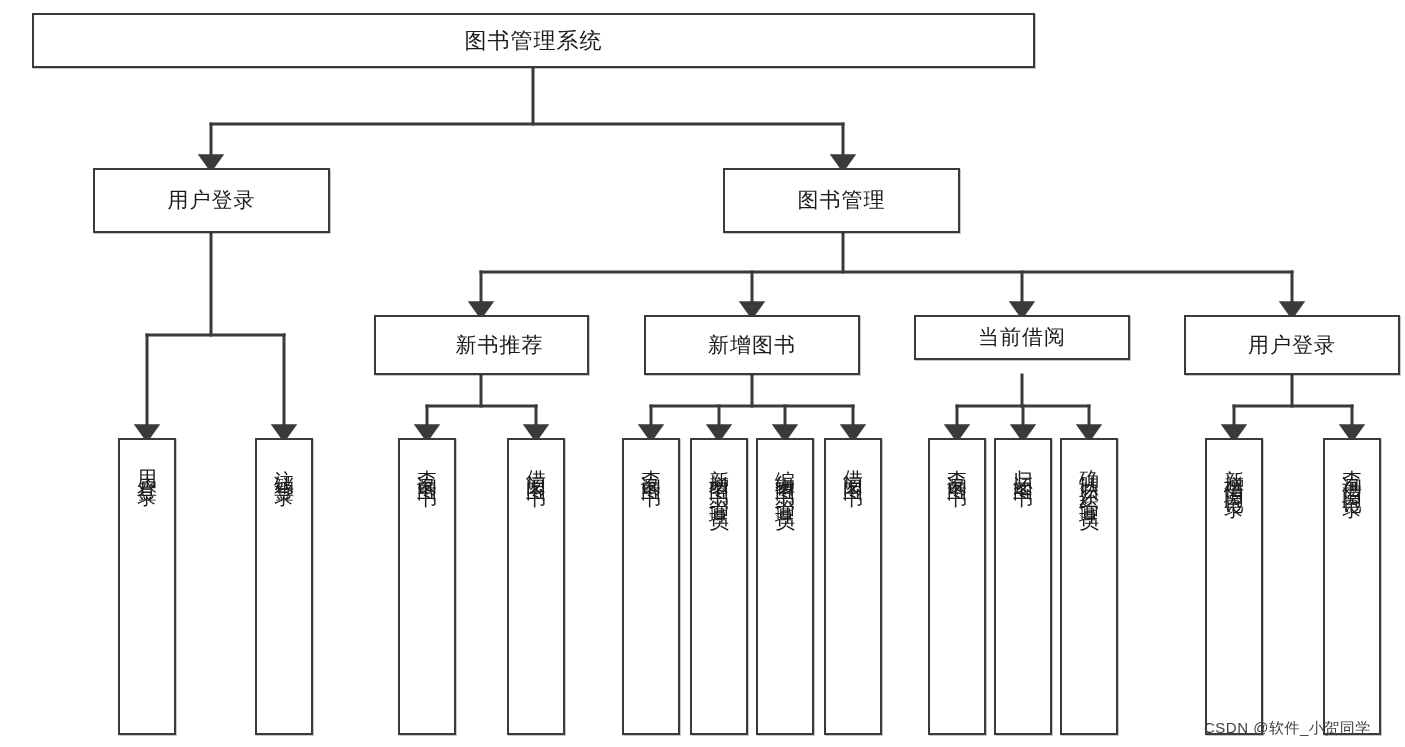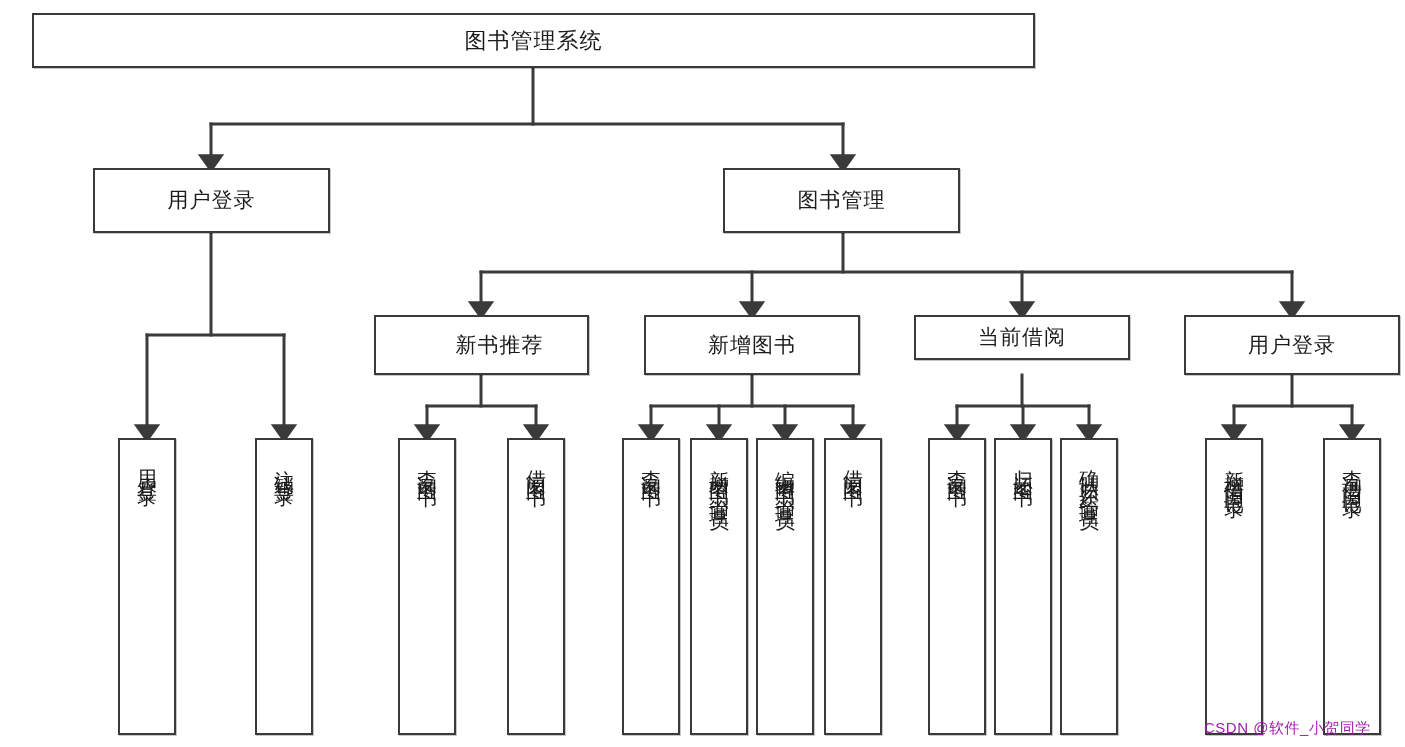--- a/index.html
+++ b/index.html
@@ -50,21 +50,21 @@
     text-orientation: upright;
     font-size: 20px;
     letter-spacing: 6px;
     white-space: normal;
   }
 
   .watermark {
     position: absolute;
     left: 1192px; top: 719px;
     font-size: 15px;
-    color: #a21caf;
+    color: #404040;
     letter-spacing: 0.5px;
     white-space: nowrap;
   }
 </style>
 </head>
 <body>
 
 <div id="stage">
 
   <svg class="edges" viewBox="0 0 1405 747" xmlns="http://www.w3.org/2000/svg">

